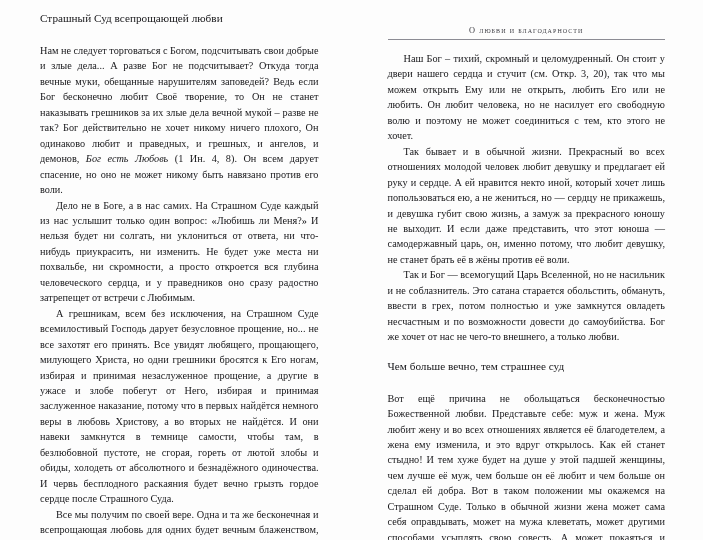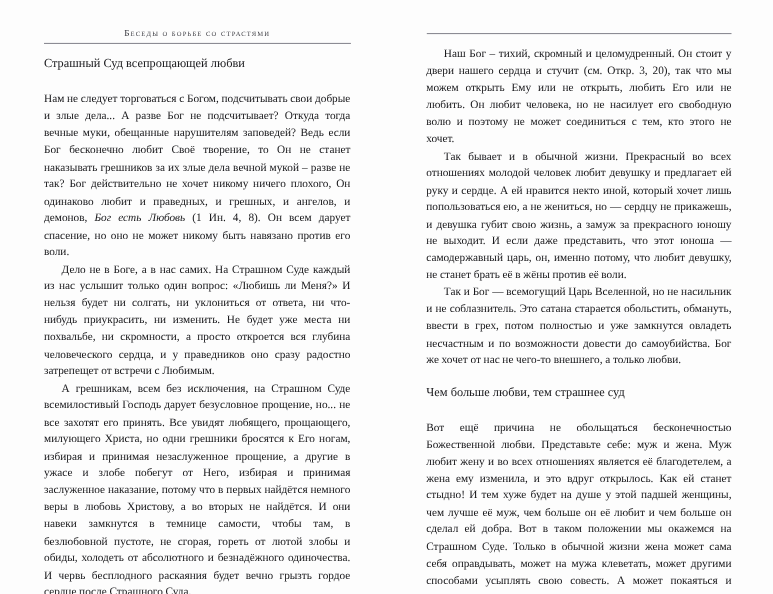--- a/index.html
+++ b/index.html
@@ -89,54 +89,51 @@
 
   .scripture { font-style: italic; }
 </style>
 </head>
 <body>
 
 <div class="spread">
 
   <div class="page page-left">
 
-    <div class="runhead-zone">
-      <div class="runhead">Беседы о борьбе со страстями</div>
-      <hr class="rule">
-    </div>
 
     <div class="body-zone">
 
       <h2 class="section-title">Страшный Суд всепрощающей любви</h2>
 
       <p class="para noindent"><span>Нам не следует торговаться с Богом, подсчитывать свои добрые и злые дела... А разве Бог не подсчитывает? Откуда тогда вечные муки, обещанные нарушителям заповедей? Ведь если Бог бесконечно любит Своё творение, то Он не станет наказывать грешников за их злые дела вечной мукой – разве не так? Бог действительно не хочет никому ничего плохого, Он одинаково любит и праведных, и грешных, и ангелов, и демонов, </span><span class="scripture">Бог есть Любовь</span><span> (1 Ин. 4, 8). Он всем дарует спасение, но оно не может никому быть навязано против его воли.</span></p>
 
       <p class="para indent">Дело не в Боге, а в нас самих. На Страшном Суде каждый из нас услышит только один вопрос: «Любишь ли Меня?» И нельзя будет ни солгать, ни уклониться от ответа, ни что-нибудь приукрасить, ни изменить. Не будет уже места ни похвальбе, ни скромности, а просто откроется вся глубина человеческого сердца, и у праведников оно сразу радостно затрепещет от встречи с Любимым.</p>
 
       <p class="para indent">А грешникам, всем без исключения, на Страшном Суде всемилостивый Господь дарует безусловное прощение, но... не все захотят его принять. Все увидят любящего, прощающего, милующего Христа, но одни грешники бросятся к Его ногам, избирая и принимая незаслуженное прощение, а другие в ужасе и злобе побегут от Него, избирая и принимая заслуженное наказание, потому что в первых найдётся немного веры в любовь Христову, а во вторых не найдётся. И они навеки замкнутся в темнице самости, чтобы там, в безлюбовной пустоте, не сгорая, гореть от лютой злобы и обиды, холодеть от абсолютного и безнадёжного одиночества. И червь бесплодного раскаяния будет вечно грызть гордое сердце после Страшного Суда.</p>
 
       <p class="para indent">Все мы получим по своей вере. Одна и та же бесконечная и всепрощающая любовь для одних будет вечным блаженством, а для других — причиной вечной муки.</p>
     </div>
 
   </div>
 
   <div class="page page-right">
 
     <div class="runhead-zone">
+      <div class="runhead">О любви и благодарности</div>
       <hr class="rule">
     </div>
 
     <div class="body-zone">
 
       <p class="para indent">Наш Бог – тихий, скромный и целомудренный. Он стоит у двери нашего сердца и стучит (см. Откр. 3, 20), так что мы можем открыть Ему или не открыть, любить Его или не любить. Он любит человека, но не насилует его свободную волю и поэтому не может соединиться с тем, кто этого не хочет.</p>
 
       <p class="para indent">Так бывает и в обычной жизни. Прекрасный во всех отношениях молодой человек любит девушку и предлагает ей руку и сердце. А ей нравится некто иной, который хочет лишь попользоваться ею, а не жениться, но — сердцу не прикажешь, и девушка губит свою жизнь, а замуж за прекрасного юношу не выходит. И если даже представить, что этот юноша — самодержавный царь, он, именно потому, что любит девушку, не станет брать её в жёны против её воли.</p>
 
       <p class="para indent">Так и Бог — всемогущий Царь Вселенной, но не насильник и не соблазнитель. Это сатана старается обольстить, обмануть, ввести в грех, потом полностью и уже замкнутся овладеть несчастным и по возможности довести до самоубийства. Бог же хочет от нас не чего-то внешнего, а только любви.</p>
 
-      <h2 class="section-title spaced-above">Чем больше любви, тем страшнее суд</h2>
+      <h2 class="section-title spaced-above">Чем больше вечно, тем страшнее суд</h2>
 
       <p class="para noindent">Вот ещё причина не обольщаться бесконечностью Божественной любви. Представьте себе: муж и жена. Муж любит жену и во всех отношениях является её благодетелем, а жена ему изменила, и это вдруг открылось. Как ей станет стыдно! И тем хуже будет на душе у этой падшей женщины, чем лучше её муж, чем больше он её любит и чем больше он сделал ей добра. Вот в таком положении мы окажемся на Страшном Суде. Только в обычной жизни жена может сама себя оправдывать, может на мужа клеветать, может другими способами усыплять свою совесть. А может покаяться и примириться со своим мужем.</p>
     </div>
 
   </div>
 
 </div>
 
 </body></html>

